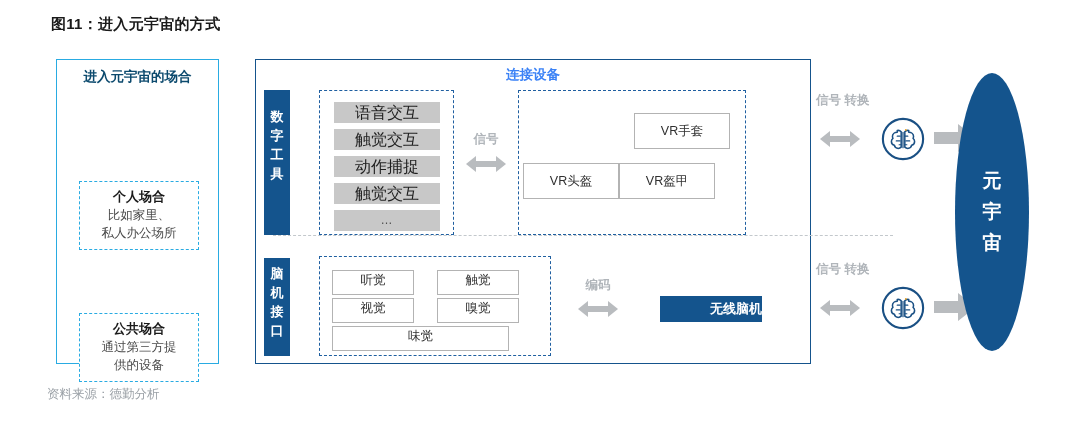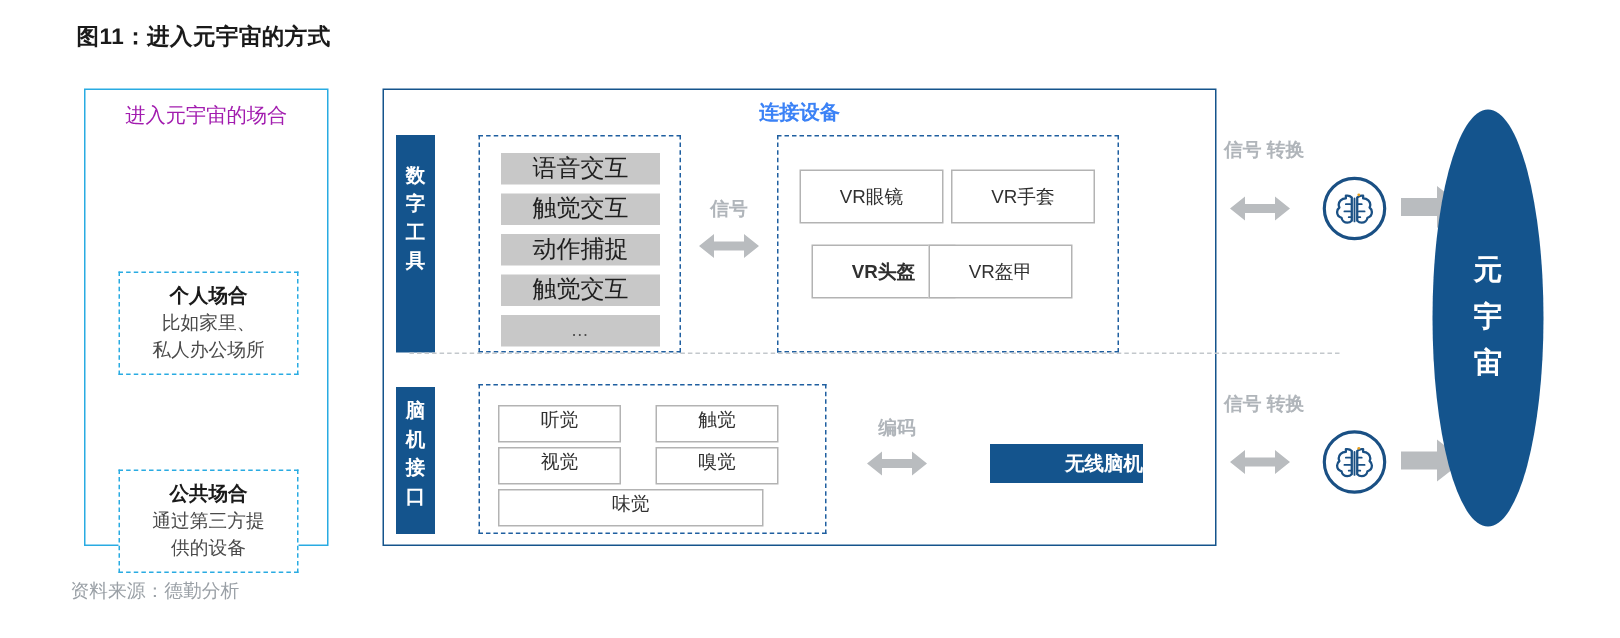--- a/index.html
+++ b/index.html
@@ -49,22 +49,22 @@
     box-sizing: border-box;
     background: #fff;
   }
   .scenario-header {
     position: absolute;
     left: 0;
     top: 8px;
     width: 100%;
     text-align: center;
     font-size: 13.5px;
-    font-weight: normal;
-    color: #a21caf;
+    font-weight: bold;
+    color: #0c4a6e;
     white-space: nowrap;
   }
   .scenario-box {
     position: absolute;
     left: 22px;
     width: 120px;
     border: 1.7px dashed #29abe2;
     box-sizing: border-box;
     text-align: center;
     padding: 5px 3px 7px 3px;
@@ -289,23 +289,22 @@
     <div class="chip-gray" style="top:92px">触觉交互</div>
     <div class="chip-gray chip-dots" style="top:119px">…</div>
   </div>
 
   <div class="arrow-label" style="left:203px; top:72px; width:54px;">信号</div>
   <svg class="arrow-dbl" style="left:210px; top:93px;" viewBox="0 0 40 22">
     <polygon points="0,11 10,3 10,8 30,8 30,3 40,11 30,19 30,14 10,14 10,19" fill="#b9bcbf"></polygon>
   </svg>
 
   <div class="dash-group vr-list">
-    <div class="box-white vr-box" style="left:14px; top:22px;">VR眼镜</div>
     <div class="box-white vr-box" style="left:115px; top:22px;">VR手套</div>
-    <div class="box-white vr-box" style="left:22px; top:72px;font-weight:bold;">VR头盔</div>
+    <div class="box-white vr-box" style="left:4px; top:72px;">VR头盔</div>
     <div class="box-white vr-box" style="left:100px; top:72px;">VR盔甲</div>
   </div>
 
   <div class="vbar bci">
     <span>脑</span>
     <span>机</span>
     <span>接</span>
     <span>口</span>
   </div>
 

